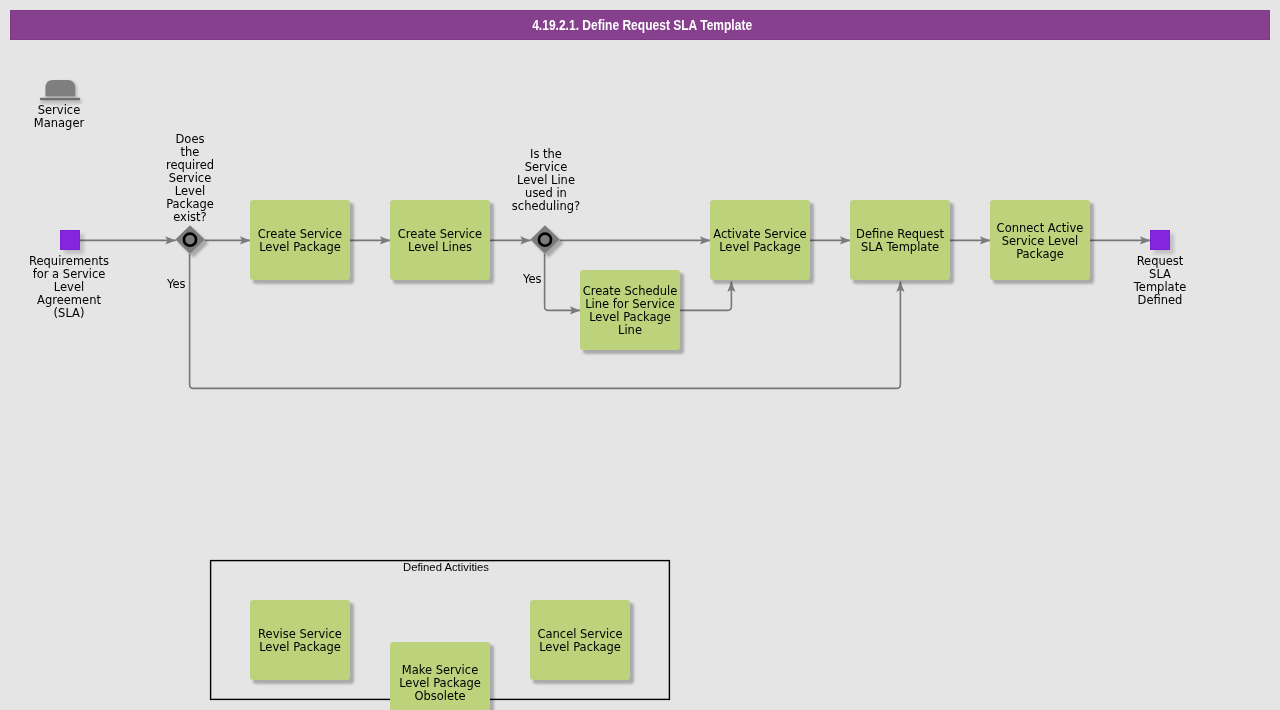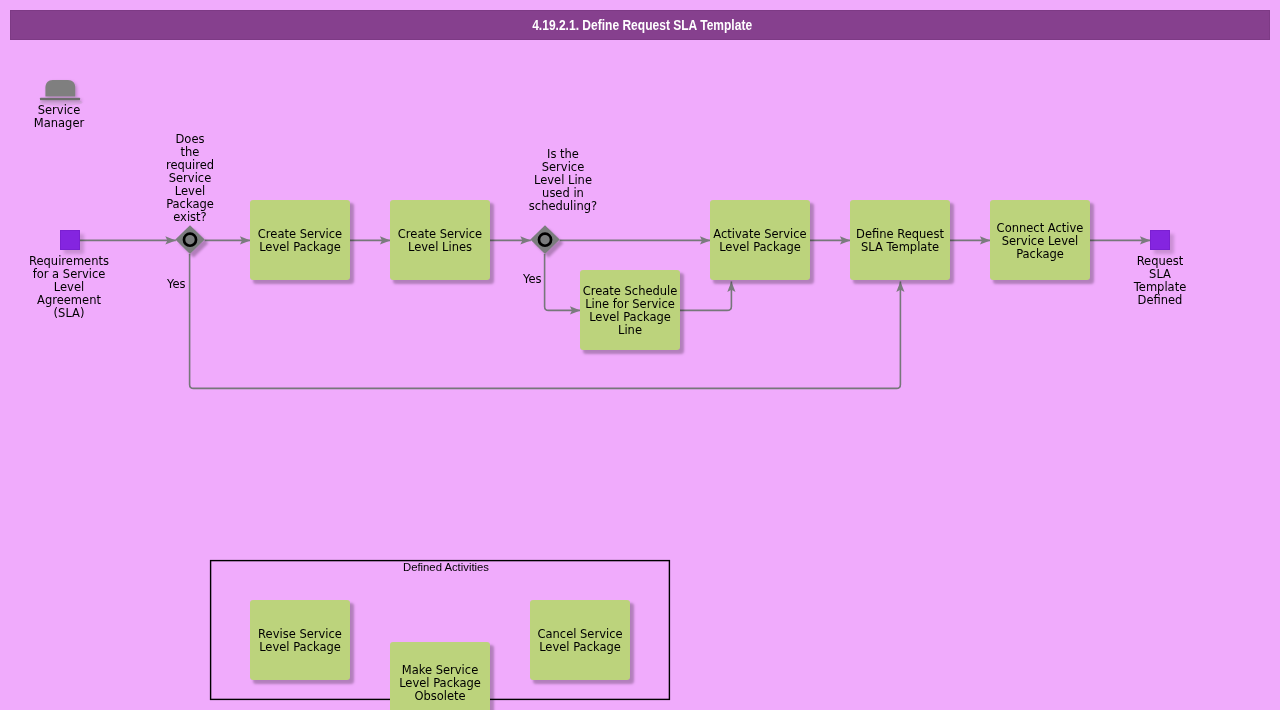--- a/index.html
+++ b/index.html
@@ -1,19 +1,19 @@
 <!DOCTYPE html>
 <html><head>
 <meta charset="utf-8">
 <title>4.19.2.1. Define Request SLA Template</title>
 <style>
   html,body{margin:0;padding:0;}
   body{width:1280px;height:710px;background:#ffffff;overflow:hidden;
        font-family:"DejaVu Sans",sans-serif;}
-  #canvas{position:relative;width:1280px;height:710px;background:#f0abfc;}
+  #canvas{position:relative;width:1280px;height:710px;background:#e5e5e5;}
 
   
   .title-bar{position:absolute;left:10px;top:10px;width:1260px;height:30px;
              background:#86408e;border:1px solid #7d3a85;box-sizing:border-box;}
   .title-bar .ttxt{position:absolute;left:0;top:0;width:1260px;height:30px;
              line-height:28px;text-align:center;color:#ffffff;
              font-family:"Liberation Sans",sans-serif;font-weight:bold;font-size:14.5px;}
   .title-bar .ttxt span{display:inline-block;transform:scaleX(0.8295) translateZ(0) translateX(1.9px);
              transform-origin:center;}
 
@@ -117,21 +117,21 @@
 
   <div class="task" style="left:250px;top:200px;">
     <div class="lbl">Create Service
 Level Package</div>
   </div>
   <div class="task" style="left:390px;top:200px;">
     <div class="lbl">Create Service
 Level Lines</div>
   </div>
 
-  <div class="gwlbl" style="left:513px;top:148px;width:100px;">Is the
+  <div class="gwlbl" style="left:496px;top:148px;width:100px;">Is the
 Service
 Level Line
 used in
 scheduling?</div>
   <svg style="position:absolute;left:530px;top:223px;width:40px;height:38px;overflow:visible" viewBox="0 0 40 38">
     <defs>
         <filter id="gwsh2" x="-40%" y="-40%" width="200%" height="200%">
       <feDropShadow dx="3.6" dy="3.6" stdDeviation="1.25" flood-color="#000000" flood-opacity="0.26"></feDropShadow>
     </filter>
       </defs>

